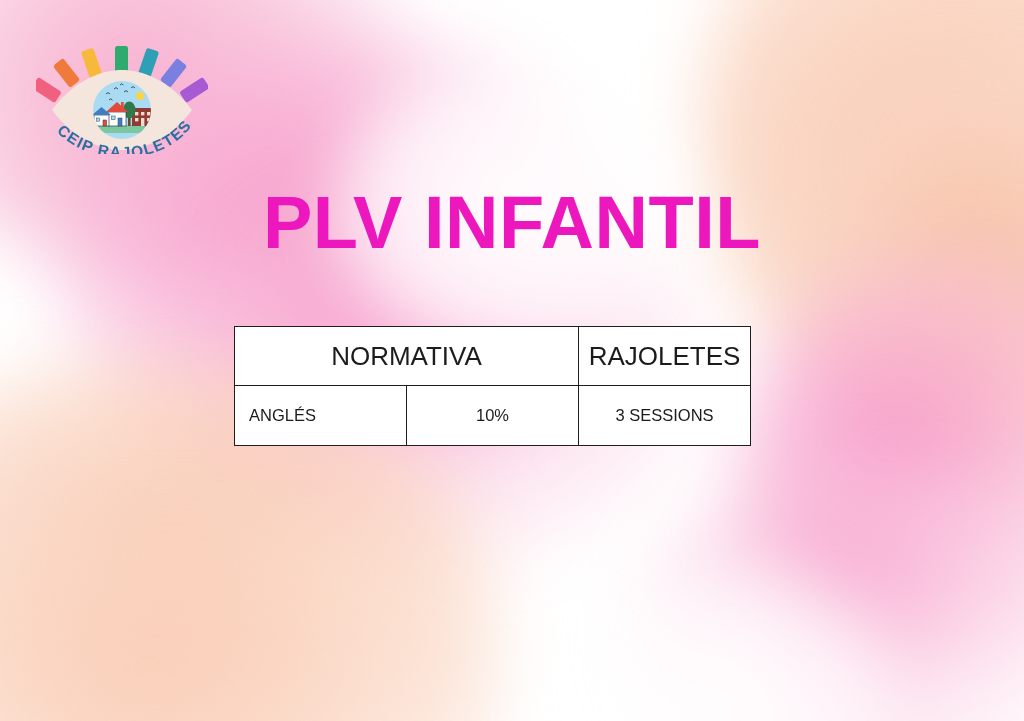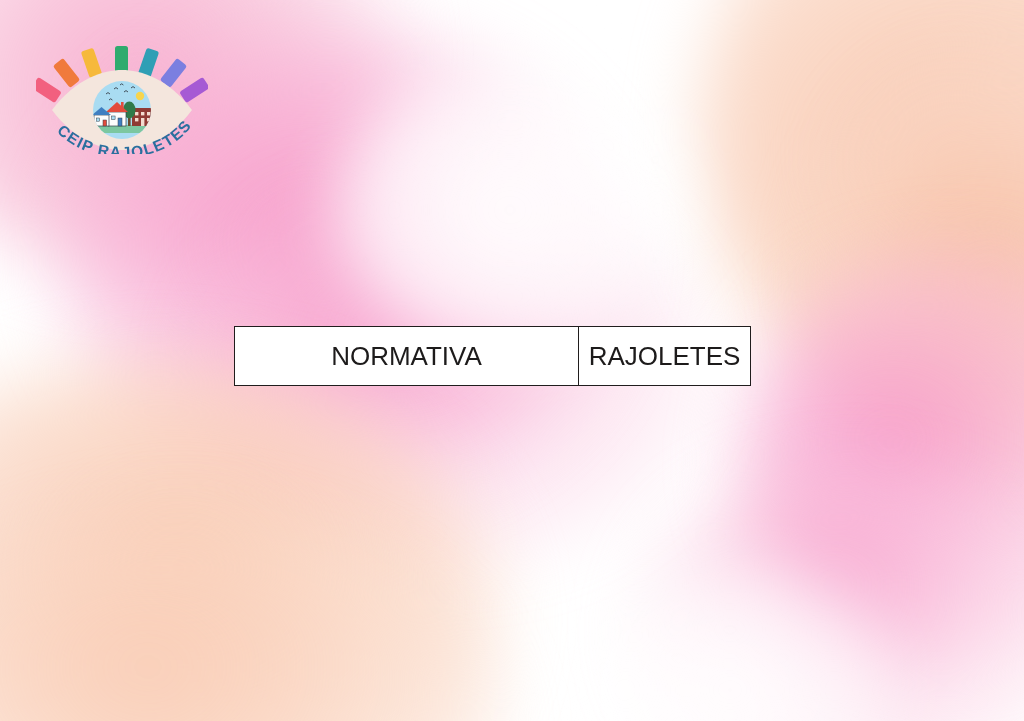--- a/index.html
+++ b/index.html
@@ -285,27 +285,33 @@
 
       <defs>
         <path id="logoArc" d="M12 86 A 78 58 0 0 0 160 86" fill="none"></path>
       </defs>
       <text font-family="'Liberation Sans', sans-serif" font-size="15.5" font-weight="bold" fill="#2a6f9e" letter-spacing="1.4">
         <textPath href="#logoArc" startOffset="9%">CEIP  RAJOLETES</textPath>
       </text>
     </svg>
   </div>
 
+  <div id="title">PLV INFANTIL</div>
 
   <div id="table-wrap">
     <table class="plv">
       <thead>
         <tr>
           <th class="hdr-normativa" colspan="2">NORMATIVA</th>
           <th class="hdr-proposta">RAJOLETES</th>
         </tr>
       </thead>
       <tbody>
+        <tr class="r3">
+          <td class="c-name">ANGLÉS</td>
+          <td class="c-pct">10%</td>
+          <td class="c-sess">3 SESSIONS</td>
+        </tr>
       </tbody>
     </table>
   </div>
 
 </div>
 
 </body></html>

